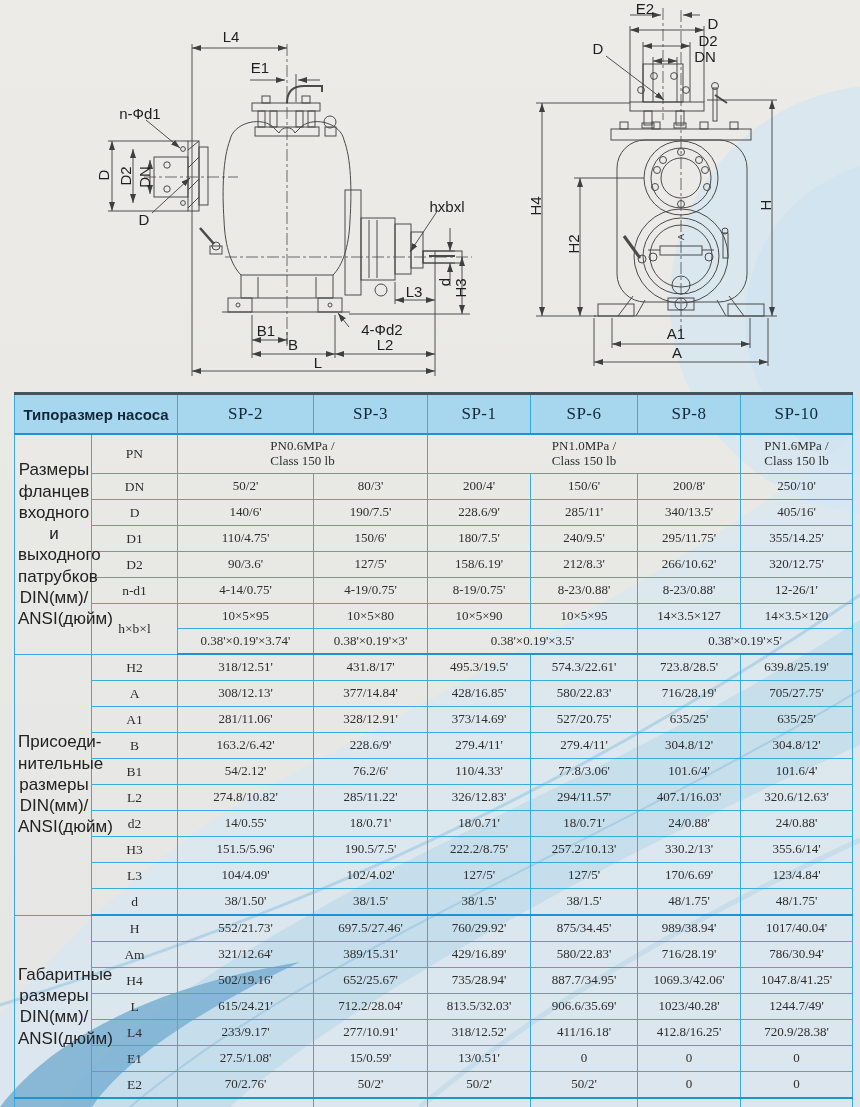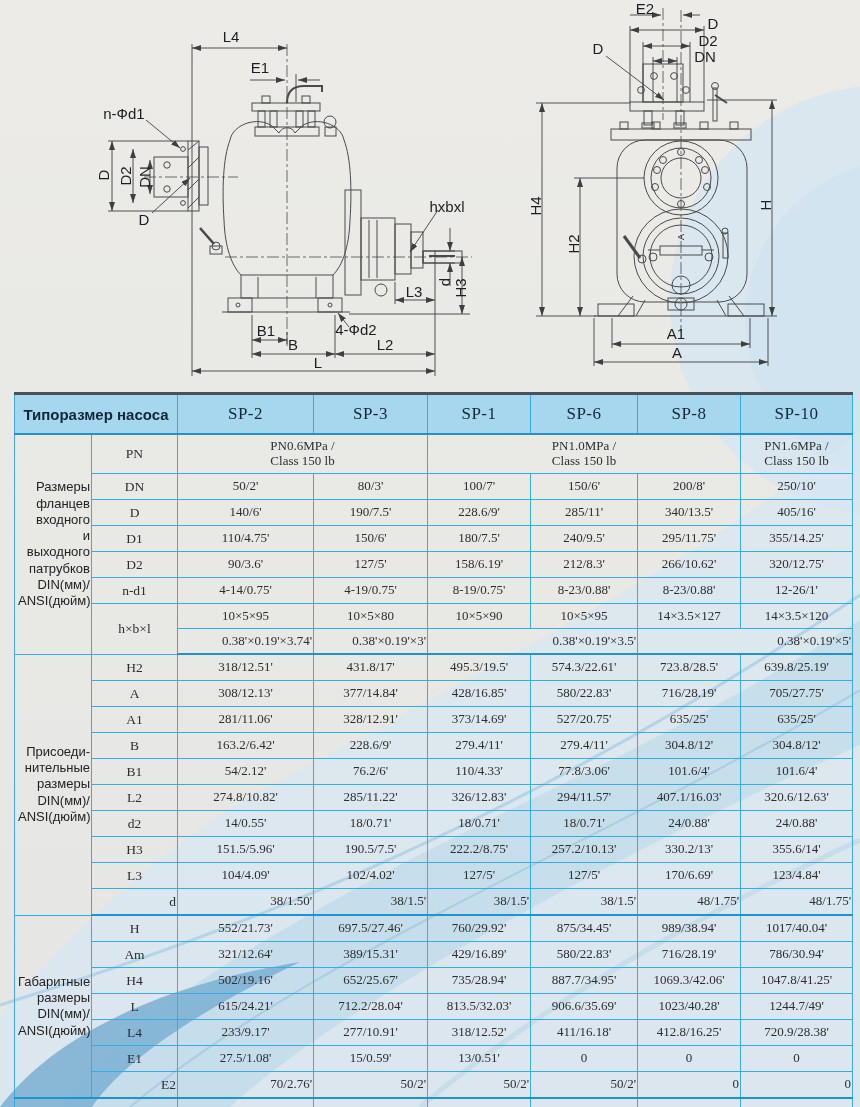--- a/index.html
+++ b/index.html
@@ -26,23 +26,23 @@
   }
   .dimtable thead th {
     height:38px; background:#a6d7ee;
     border-top:3px solid #49525b; border-bottom:2px solid #2093cf;
   }
   .dimtable th.title { font-family:"Liberation Sans",sans-serif; font-size:15px; font-weight:700; color:#13273a; }
   .dimtable th.model { font-size:17px; font-weight:500; color:#13273a; letter-spacing:.5px; font-family:"Liberation Serif",serif; }
   .dimtable td { height:25px; font-size:13px; line-height:1.12; white-space:pre-line; }
   .dimtable tr.tall td { height:38px; }
   .dimtable tr.sub td { height:24px; }
-  .dimtable tr.sep td { border-bottom:2px solid #2093cf;text-align:right; }
+  .dimtable tr.sep td { border-bottom:2px solid #2093cf; }
   .dimtable td.group {
-    font-family:"Liberation Sans",sans-serif; font-size:13px; text-align:right;
+    font-family:"Liberation Sans",sans-serif; font-size:17px; text-align:center;
     padding:2px 1px 2px 3px; color:#222; line-height:1.25; white-space:pre-line;
   }
   .dimtable td.param { font-size:13.5px;font-family:Liberation Serif, serif; }
   .dimtable tr.mass-row td { height:31px; border-top:2px solid #2093cf; border-bottom:2px solid #2093cf; }
   .dimtable td.mass-label span.big { font-family:"Liberation Sans",sans-serif; font-size:19px; color:#101010; letter-spacing:.5px; }
   .dimtable tr.mass-row td.val { font-size:13.5px; }
 </style>
 </head>
 <body>
 
@@ -236,34 +236,34 @@
         <line x1="750" y1="318" x2="750" y2="348"></line>
       <line x1="612" y1="344" x2="750" y2="344" marker-start="url(#ar)" marker-end="url(#ar)"></line>
       <line x1="594" y1="318" x2="594" y2="366"></line>
         <line x1="768" y1="318" x2="768" y2="366"></line>
       <line x1="594" y1="362" x2="768" y2="362" marker-start="url(#ar)" marker-end="url(#ar)"></line>
     </g>
   </svg>
 
   <span class="dlabel" style="left:231px;top:36px">L4</span>
   <span class="dlabel" style="left:260px;top:67px">E1</span>
-  <span class="dlabel" style="left:124px;top:113px">n-Фd1</span>
+  <span class="dlabel" style="left:140px;top:113px">n-Фd1</span>
   <span class="dlabel rot" style="left:103px;top:175px">D</span>
   <span class="dlabel rot" style="left:125px;top:176px">D2</span>
   <span class="dlabel rot" style="left:144px;top:177px">DN</span>
   <span class="dlabel" style="left:144px;top:219px">D</span>
   <span class="dlabel" style="left:447px;top:206px">hxbxl</span>
   <span class="dlabel" style="left:414px;top:291px">L3</span>
   <span class="dlabel rot" style="left:444px;top:282px">d</span>
   <span class="dlabel rot" style="left:460px;top:288px">H3</span>
   <span class="dlabel" style="left:266px;top:330px">B1</span>
   <span class="dlabel" style="left:293px;top:344px">B</span>
   <span class="dlabel" style="left:385px;top:344px">L2</span>
   <span class="dlabel" style="left:318px;top:362px">L</span>
-  <span class="dlabel" style="left:356px;top:329px">4-Фd2</span>
+  <span class="dlabel" style="left:382px;top:329px">4-Фd2</span>
   <span class="dlabel" style="left:645px;top:8px">E2</span>
   <span class="dlabel" style="left:713px;top:23px">D</span>
   <span class="dlabel" style="left:708px;top:40px">D2</span>
   <span class="dlabel" style="left:705px;top:56px">DN</span>
   <span class="dlabel" style="left:598px;top:48px">D</span>
   <span class="dlabel rot" style="left:535px;top:206px">H4</span>
   <span class="dlabel rot" style="left:573px;top:244px">H2</span>
   <span class="dlabel rot" style="left:765px;top:205px">H</span>
   <span class="dlabel" style="left:676px;top:333px">A1</span>
   <span class="dlabel" style="left:677px;top:352px">A</span>
@@ -306,21 +306,21 @@
 Class 150 lb</td>
           <td class="val" colspan="3">PN1.0MPa /
 Class 150 lb</td>
           <td class="val">PN1.6MPa /
 Class 150 lb</td>
         </tr>
         <tr>
           <td class="param">DN</td>
           <td class="val">50/2'</td>
           <td class="val">80/3'</td>
-          <td class="val">100/7'</td>
+          <td class="val">200/4'</td>
           <td class="val">150/6'</td>
           <td class="val">200/8'</td>
           <td class="val">250/10'</td>
         </tr>
         <tr>
           <td class="param">D</td>
           <td class="val">140/6'</td>
           <td class="val">190/7.5'</td>
           <td class="val">228.6/9'</td>
           <td class="val">285/11'</td>

